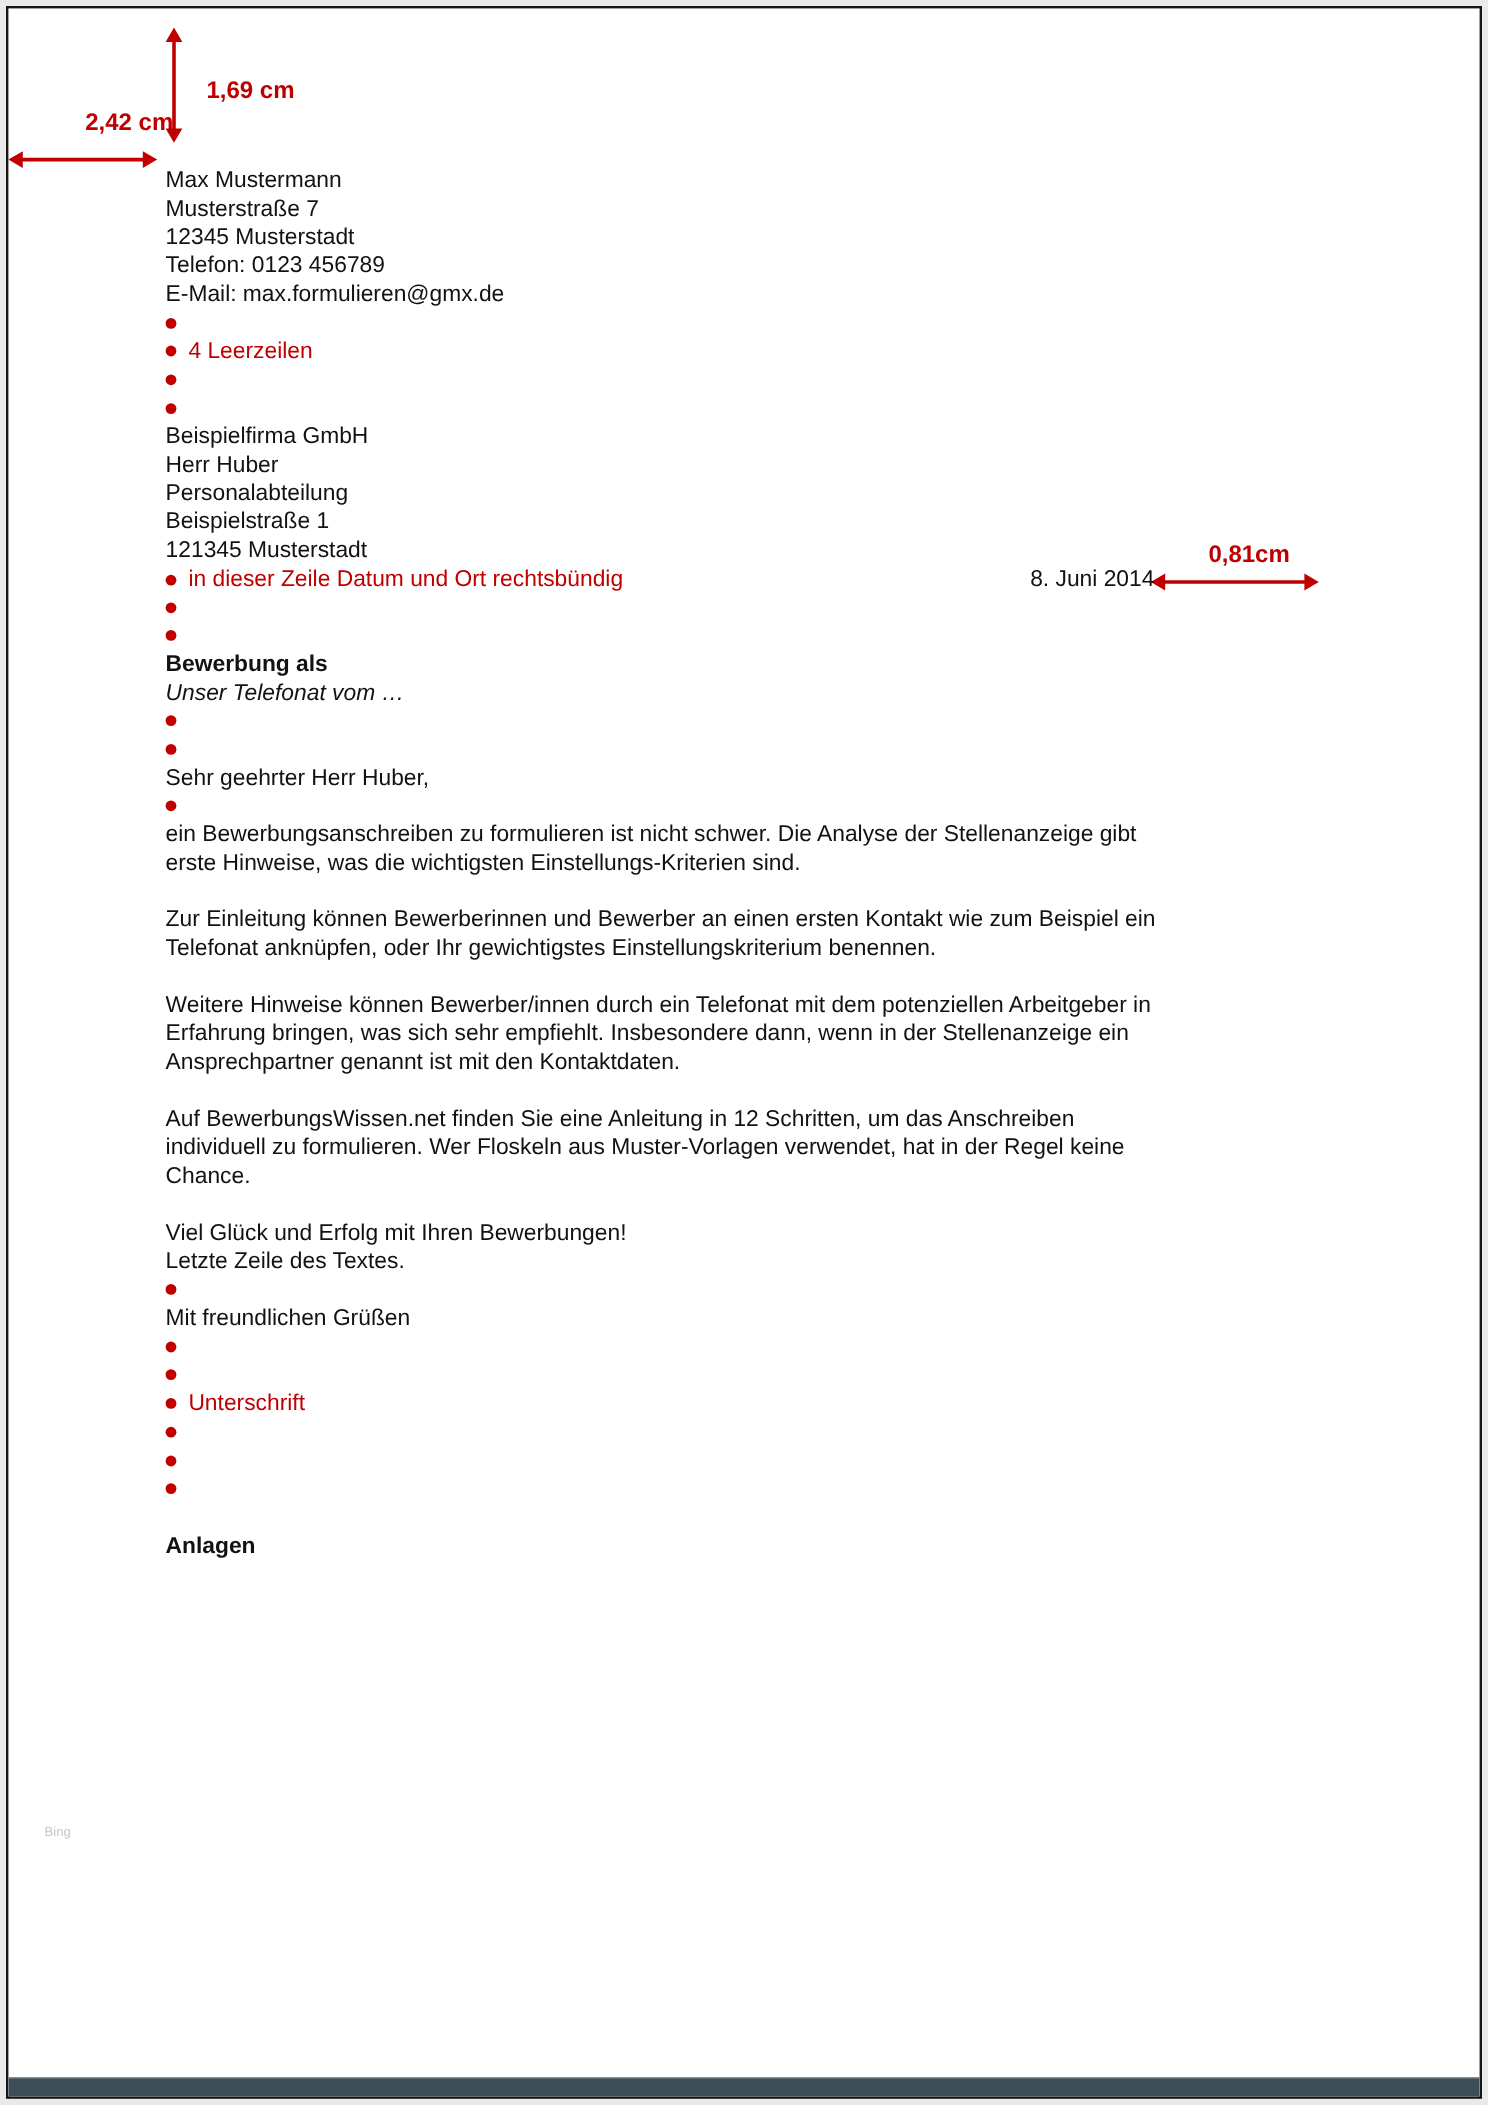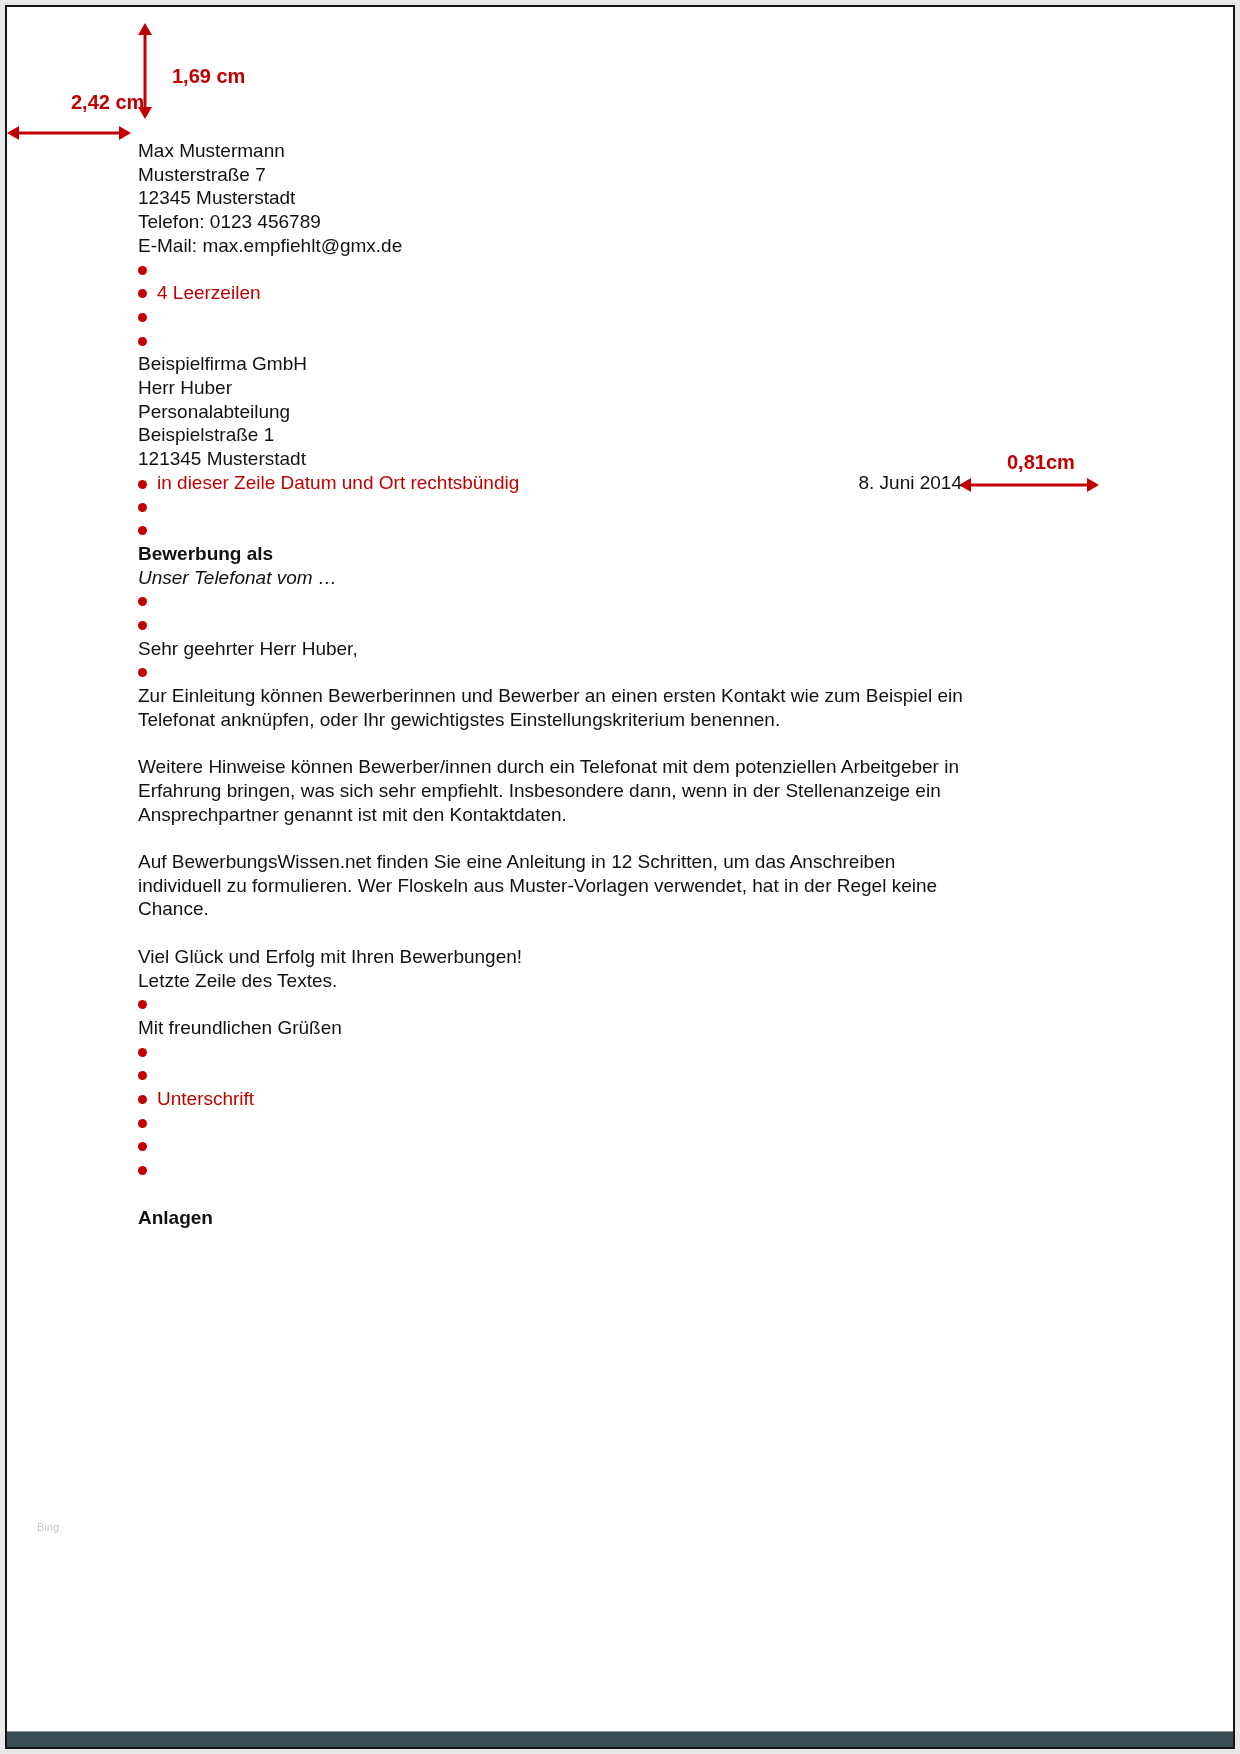--- a/index.html
+++ b/index.html
@@ -98,21 +98,21 @@
     <polygon points="0,10 12,3 12,17" fill="#c00000"></polygon>
     <polygon points="140,10 128,3 128,17" fill="#c00000"></polygon>
   </svg>
 
   <div class="content">
 
     <div class="line">Max Mustermann</div>
     <div class="line">Musterstraße 7</div>
     <div class="line">12345 Musterstadt</div>
     <div class="line">Telefon: 0123 456789</div>
-    <div class="line">E-Mail: max.empfiehlt@gmx.de</div>
+    <div class="line">E-Mail: max.formulieren@gmx.de</div>
 
     <div class="line"><span class="dot"></span></div>
     <div class="line"><span class="dot"></span><span class="red">4 Leerzeilen</span></div>
     <div class="line"><span class="dot"></span></div>
     <div class="line"><span class="dot"></span></div>
 
     <div class="line">Beispielfirma GmbH</div>
     <div class="line">Herr Huber</div>
     <div class="line">Personalabteilung</div>
     <div class="line">Beispielstraße 1</div>
@@ -130,20 +130,21 @@
 
     <div class="line bold">Bewerbung als</div>
     <div class="line italic">Unser Telefonat vom …</div>
 
     <div class="line"><span class="dot"></span></div>
     <div class="line"><span class="dot"></span></div>
 
     <div class="line">Sehr geehrter Herr Huber,</div>
     <div class="line"><span class="dot"></span></div>
 
+    <p class="para">ein Bewerbungsanschreiben zu formulieren ist nicht schwer. Die Analyse der Stellenanzeige gibt erste Hinweise, was die wichtigsten Einstellungs-Kriterien sind.</p>
     <p class="para">Zur Einleitung können Bewerberinnen und Bewerber an einen ersten Kontakt wie zum Beispiel ein Telefonat anknüpfen, oder Ihr gewichtigstes Einstellungskriterium benennen.</p>
     <p class="para">Weitere Hinweise können Bewerber/innen durch ein Telefonat mit dem potenziellen Arbeitgeber in Erfahrung bringen, was sich sehr empfiehlt. Insbesondere dann, wenn in der Stellenanzeige ein Ansprechpartner genannt ist mit den Kontaktdaten.</p>
     <p class="para">Auf BewerbungsWissen.net finden Sie eine Anleitung in 12 Schritten, um das Anschreiben individuell zu formulieren. Wer Floskeln aus Muster-Vorlagen verwendet, hat in der Regel keine Chance.</p>
 
     <div class="line">Viel Glück und Erfolg mit Ihren Bewerbungen!</div>
     <div class="line">Letzte Zeile des Textes.</div>
 
     <div class="line"><span class="dot"></span></div>
 
     <div class="line">Mit freundlichen Grüßen</div>

